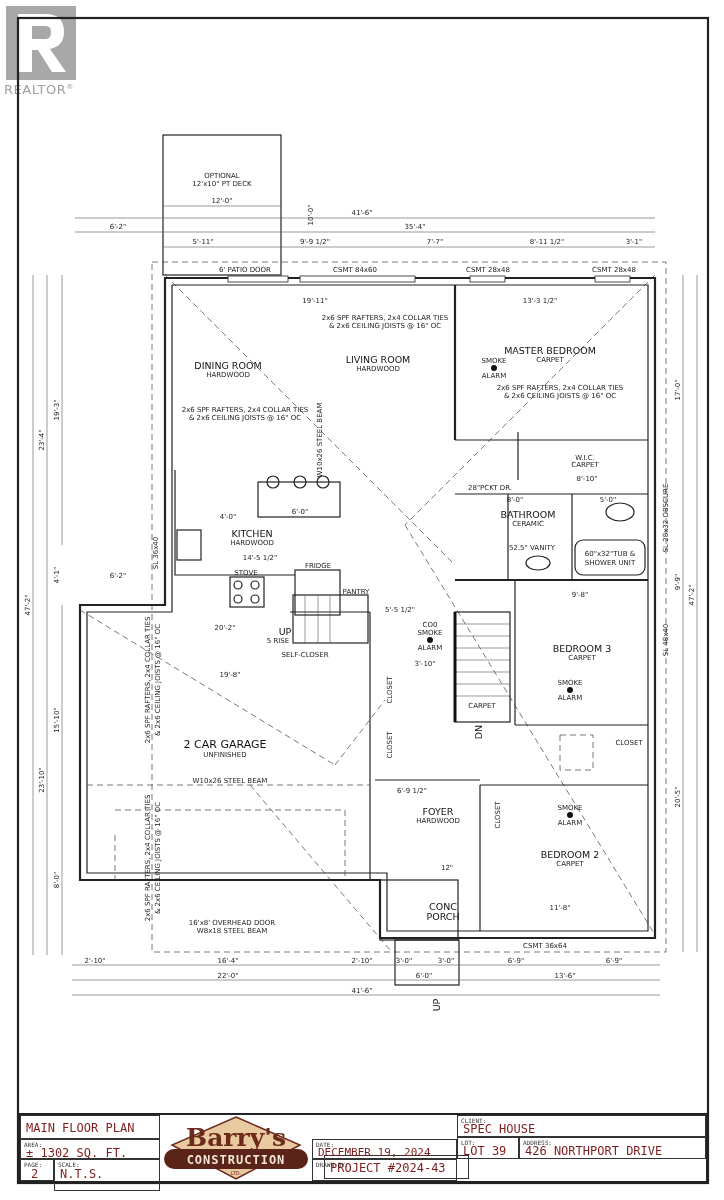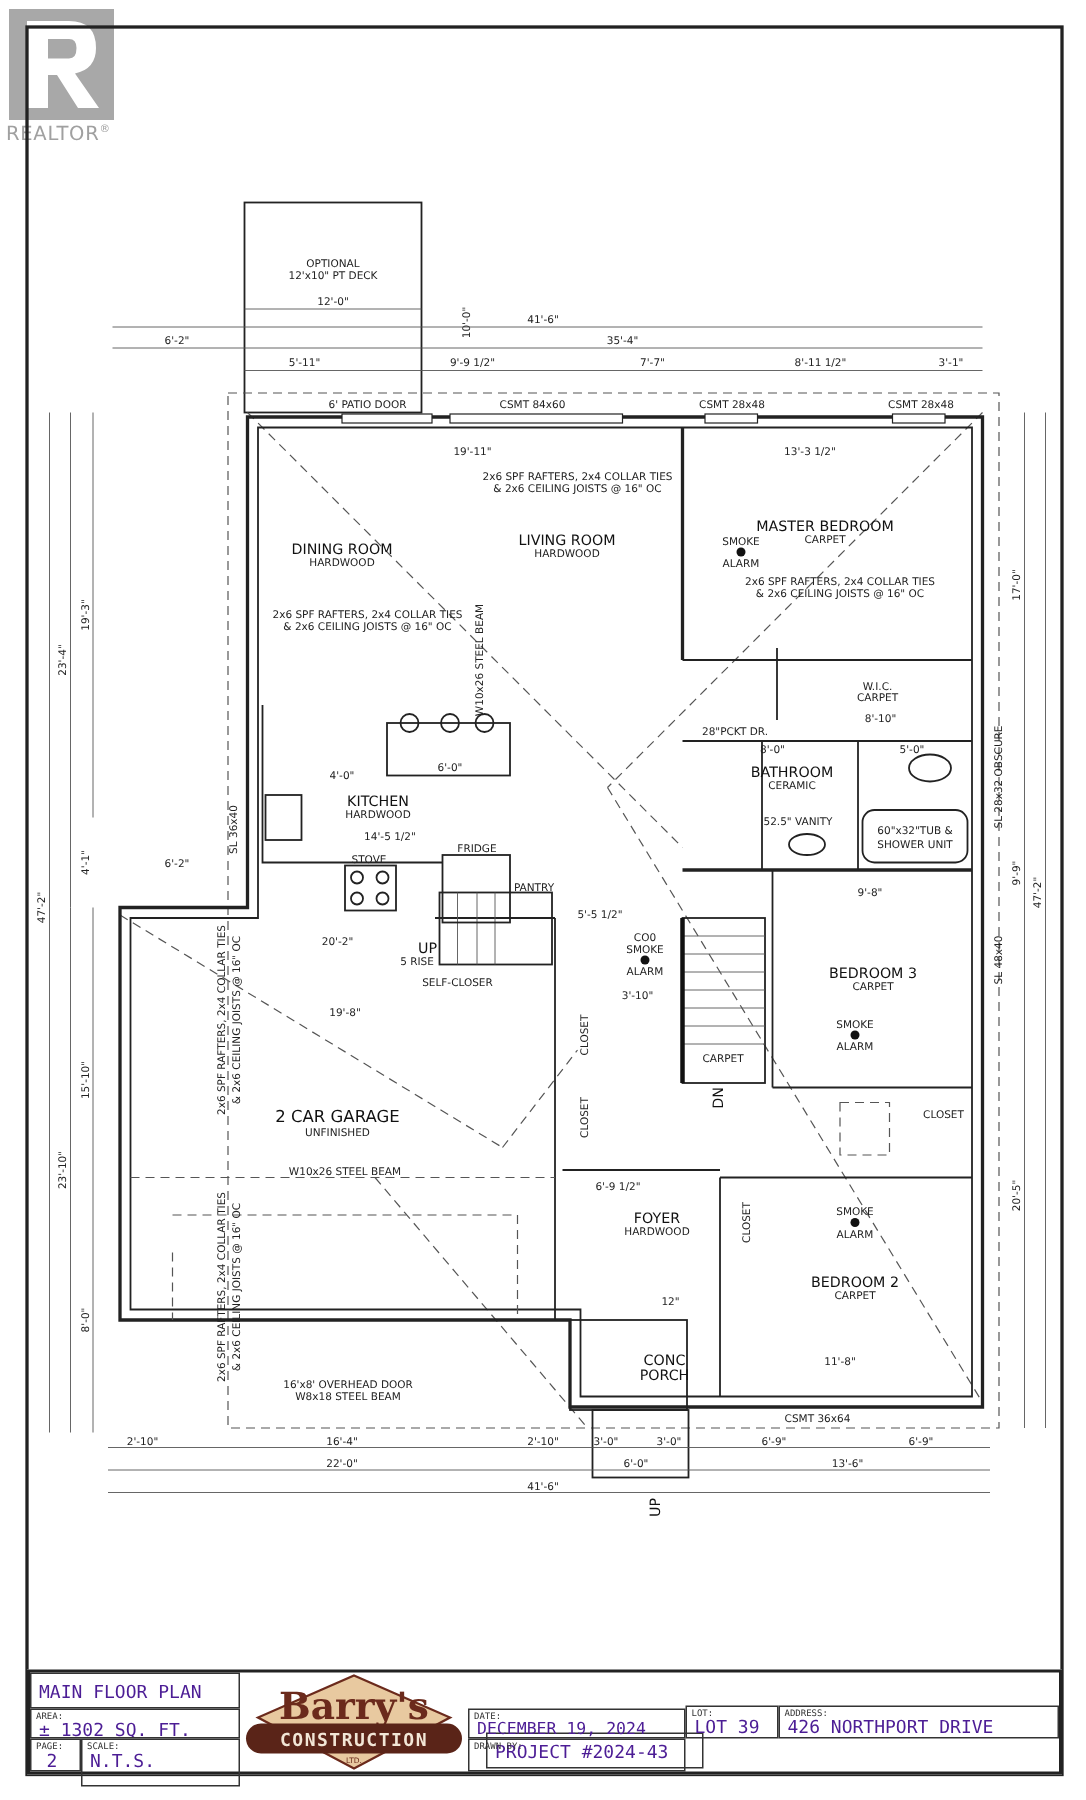--- a/index.html
+++ b/index.html
@@ -5,21 +5,21 @@
   html,body{margin:0;padding:0;background:#fff;}
   body{width:724px;height:1200px;position:relative;overflow:hidden;font-family:"DejaVu Sans",sans-serif;}
   .sheet{position:absolute;left:0;top:0;width:724px;height:1200px;}
   svg{position:absolute;left:0;top:0;}
   .realtor{position:absolute;left:4px;top:4px;width:74px;height:96px;}
   .realtor-box{position:absolute;left:2px;top:2px;width:70px;height:74px;background:#a8a8a8;}
   .realtor-text{position:absolute;left:0;top:78px;font-size:13px;color:#a0a0a0;letter-spacing:0.5px;font-family:"DejaVu Sans",sans-serif;}
   .titleblock{position:absolute;left:18px;top:1113px;width:690px;height:70px;border:2px solid #222;box-sizing:border-box;background:#fff;}
   .tb-cell{position:absolute;box-sizing:border-box;border:1px solid #333;overflow:hidden;font-family:"DejaVu Sans Mono",monospace;}
   .tb-lbl{position:absolute;left:3px;top:1px;font-size:6px;color:#333;}
-  .tb-val{position:absolute;left:5px;font-size:12px;color:#4c1d95;white-space:nowrap;}
+  .tb-val{position:absolute;left:5px;font-size:12px;color:#7f1d1d;white-space:nowrap;}
   .logo{position:absolute;left:140px;top:0;width:152px;height:66px;text-align:right;}
 </style>
 </head>
 <body>
 
 <div class="sheet">
 
   <div class="realtor">
     <div class="realtor-box">
       <svg width="70" height="74" viewBox="0 0 70 74">
@@ -302,20 +302,24 @@
       <span class="tb-val" style="top:5px;">PROJECT #2024-43</span>
     </div>
     <div class="tb-cell" style="left:292px;top:24px;width:145px;height:20px;">
       <span class="tb-lbl">DATE:</span>
       <span class="tb-val" style="top:6px;font-size:11px;">DECEMBER 19, 2024</span>
     </div>
     <div class="tb-cell" style="left:292px;top:44px;width:145px;height:22px;">
       <span class="tb-lbl">DRAWN BY:</span>
       <span class="tb-val" style="top:7px;font-size:11px;margin-top:36px;">SEAN THOMPSON</span>
     </div>
+    <div class="tb-cell" style="left:437px;top:0;width:249px;height:22px;">
+      <span class="tb-lbl">CLIENT:</span>
+      <span class="tb-val" style="top:6px;">SPEC HOUSE</span>
+    </div>
     <div class="tb-cell" style="left:437px;top:22px;width:62px;height:22px;">
       <span class="tb-lbl">LOT:</span>
       <span class="tb-val" style="top:6px;">LOT 39</span>
     </div>
     <div class="tb-cell" style="left:499px;top:22px;width:187px;height:22px;">
       <span class="tb-lbl">ADDRESS:</span>
       <span class="tb-val" style="top:6px;">426 NORTHPORT DRIVE</span>
     </div>
   </div>
 </div>

